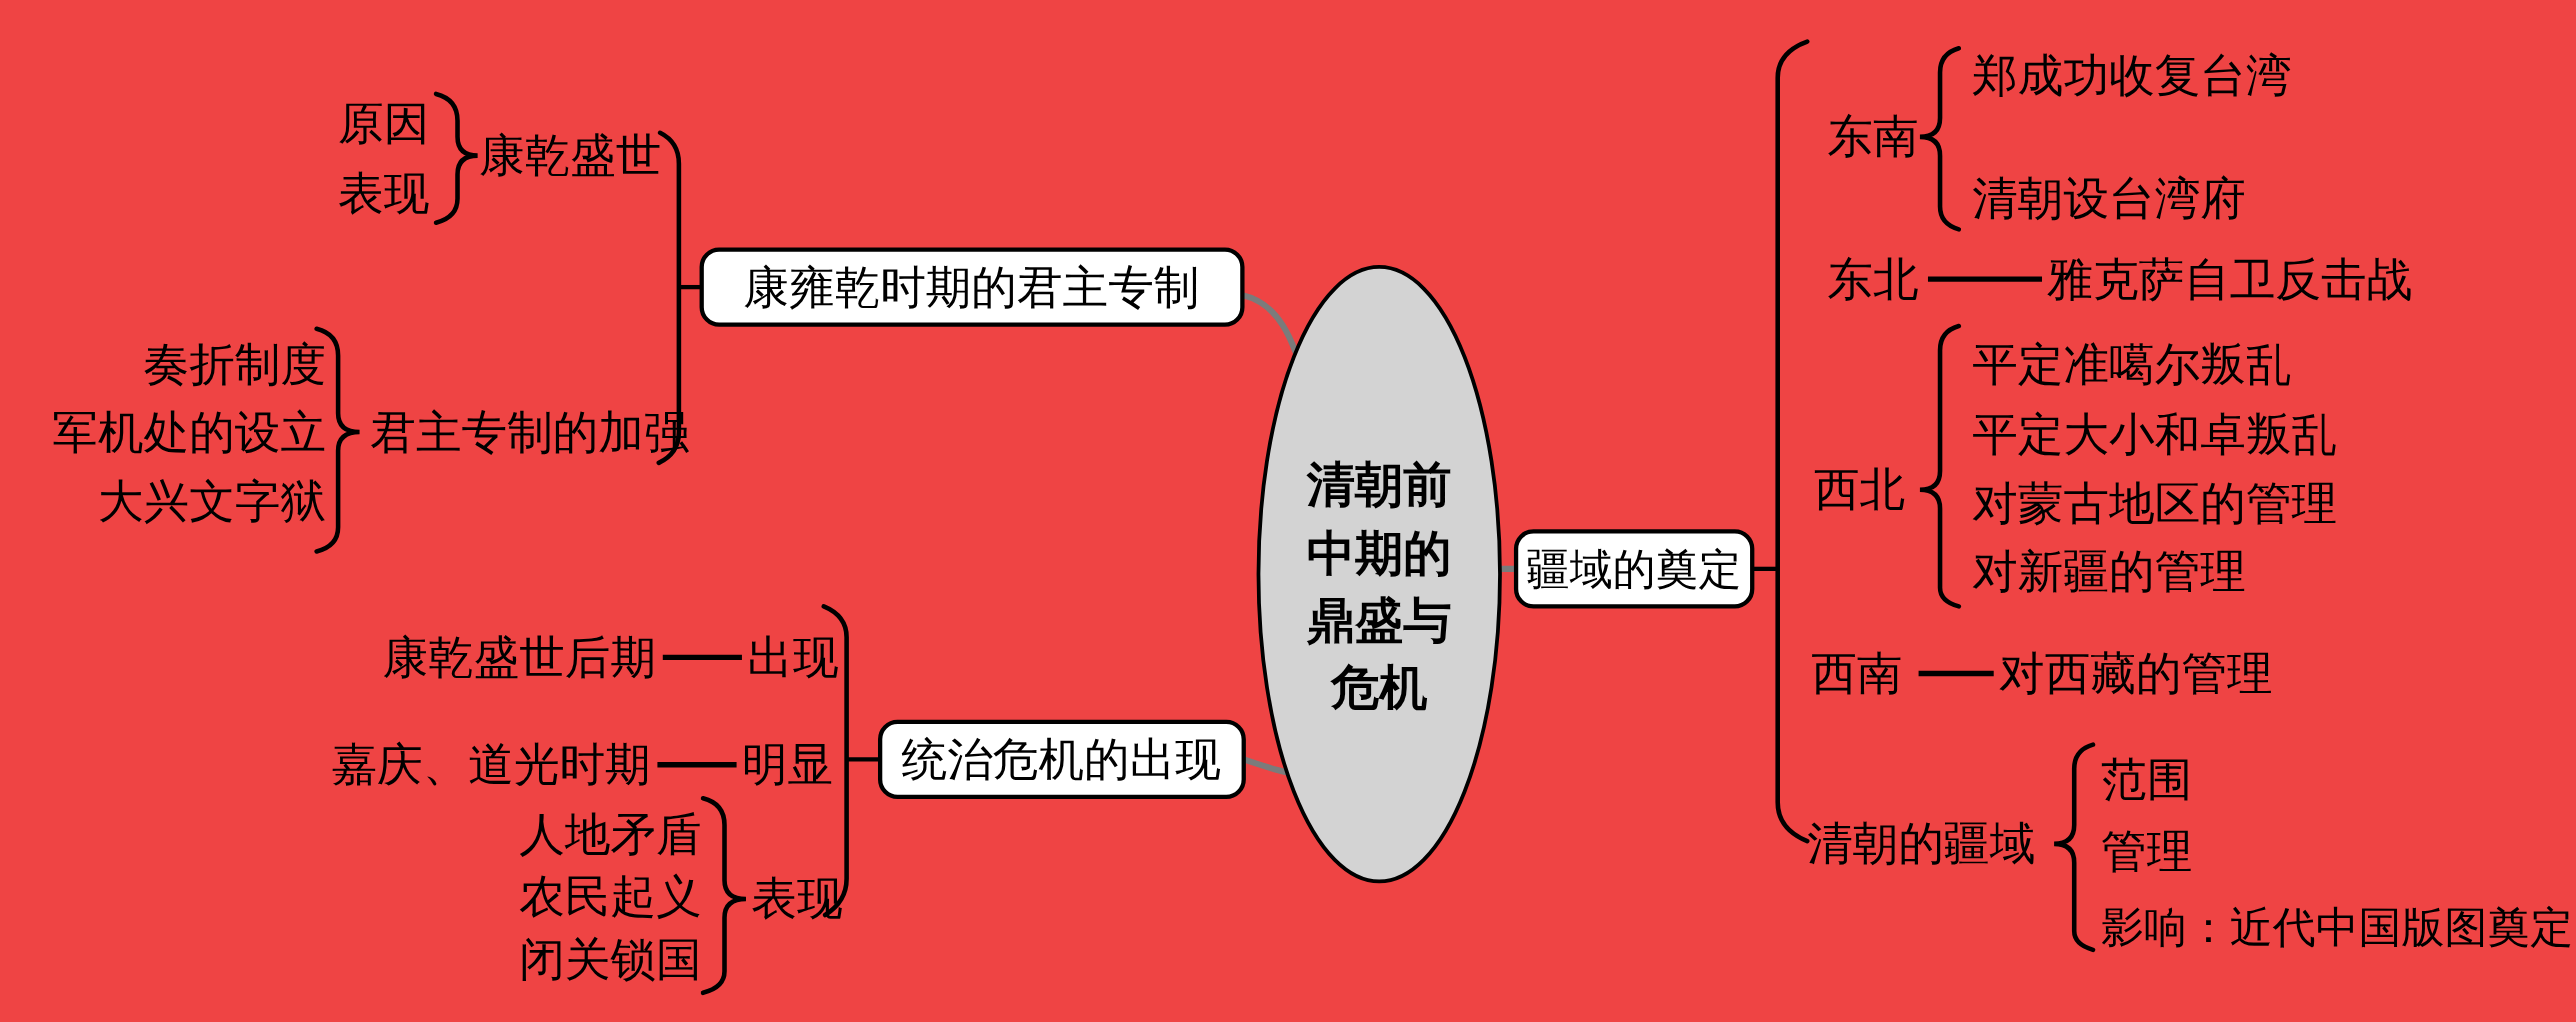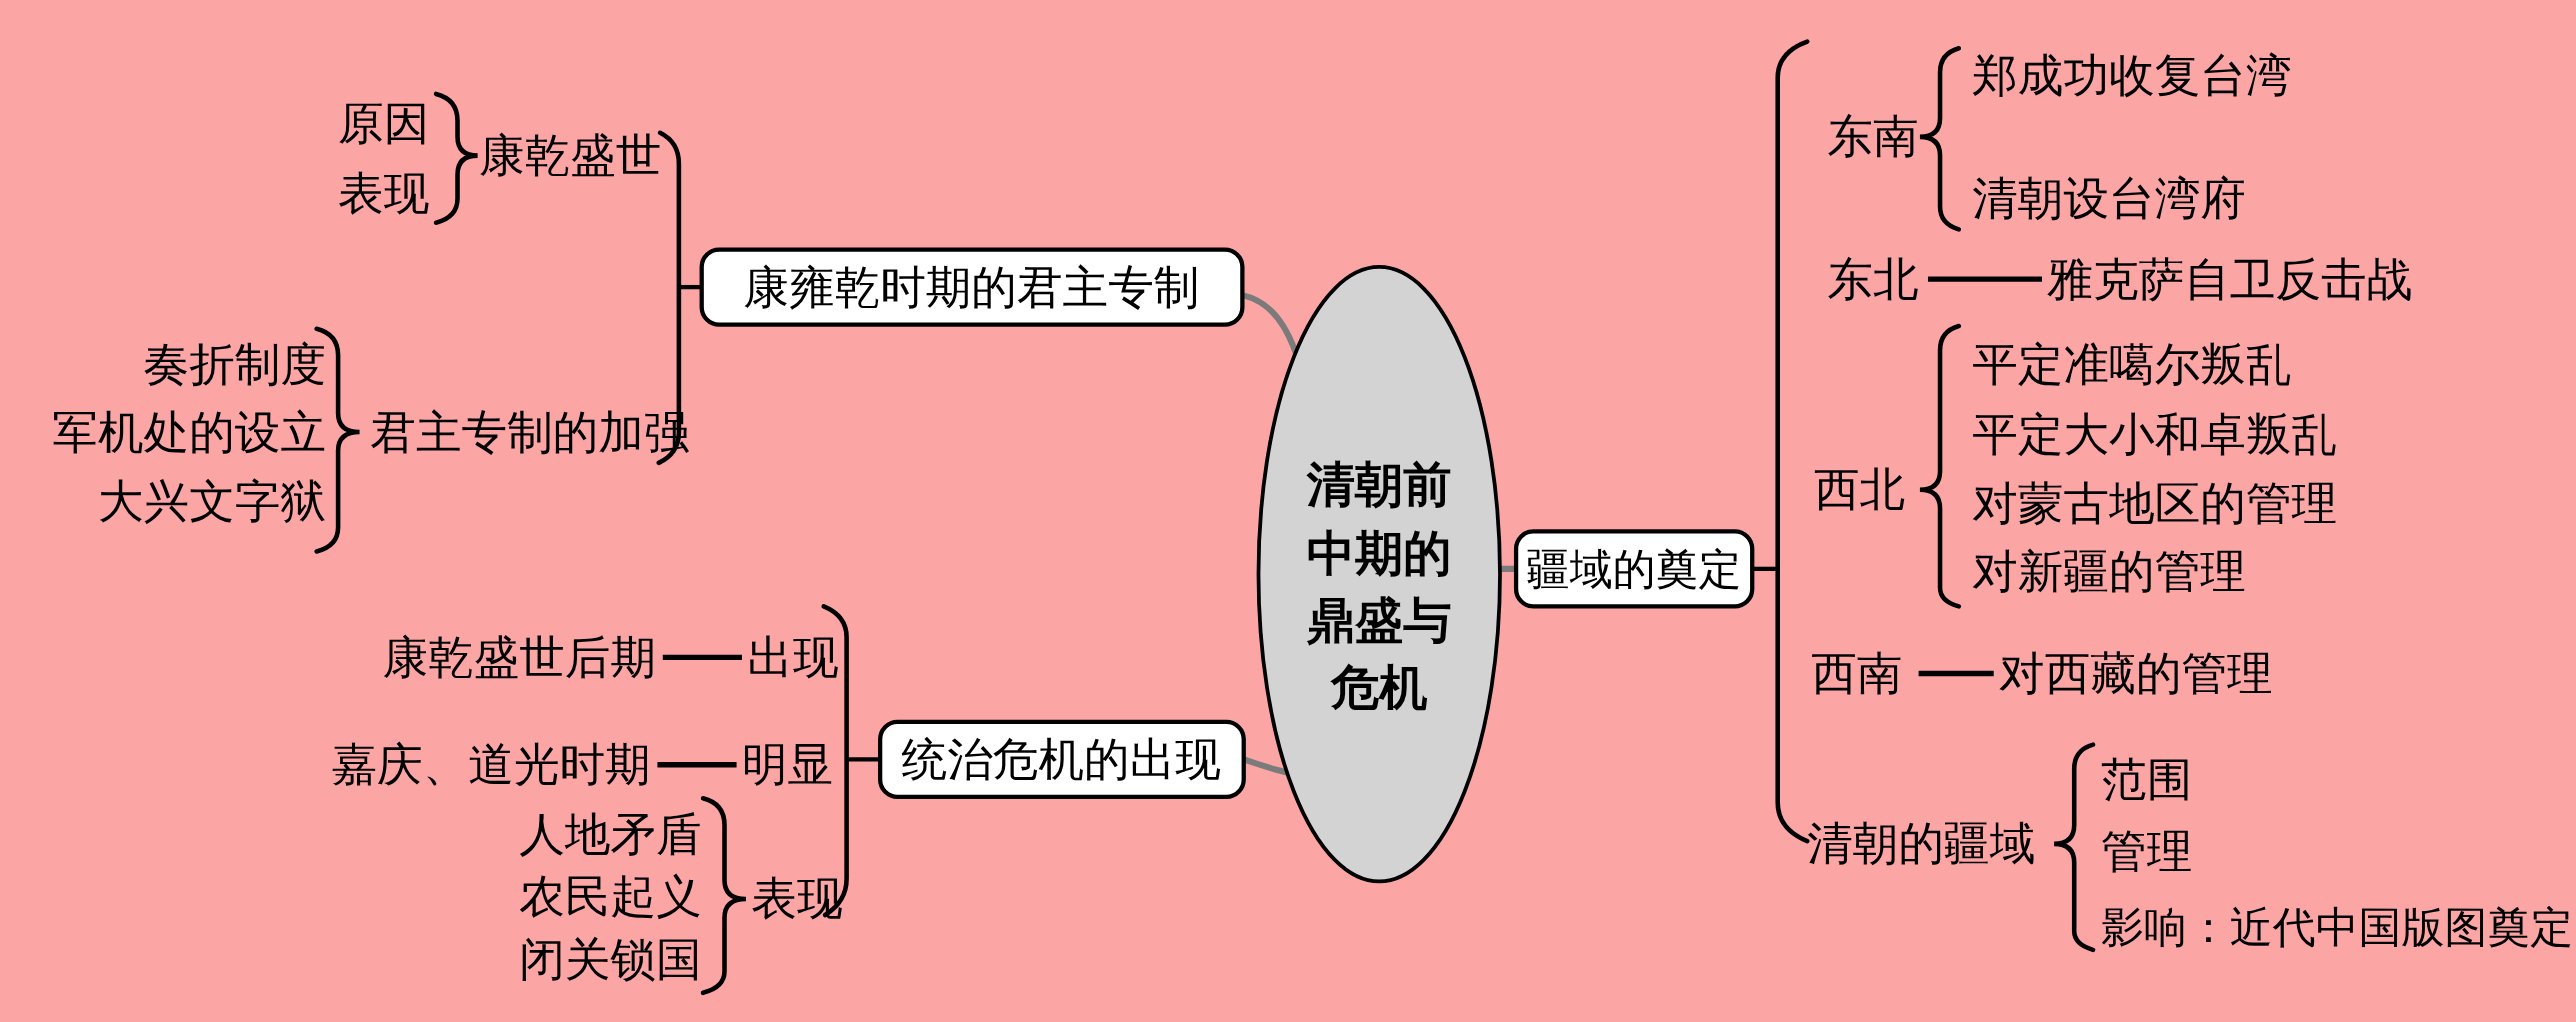--- a/index.html
+++ b/index.html
@@ -2,21 +2,21 @@
 <html style="font-size:10.7px"><head>
 <meta charset="utf-8">
 <style>
   html, body {
     margin: 0;
     padding: 0;
     background: #ffffff;
   }
   .diagram-wrap {
     width: 100%;
-    background: #fca5a5;
+    background: #ef4444;
   }
   svg {
     display: block;
     width: 100%;
     height: auto;
     font-family: "DejaVu Serif", "Liberation Serif", serif;
   }
   text {
     fill: #000000;
     font-size: 34px;

